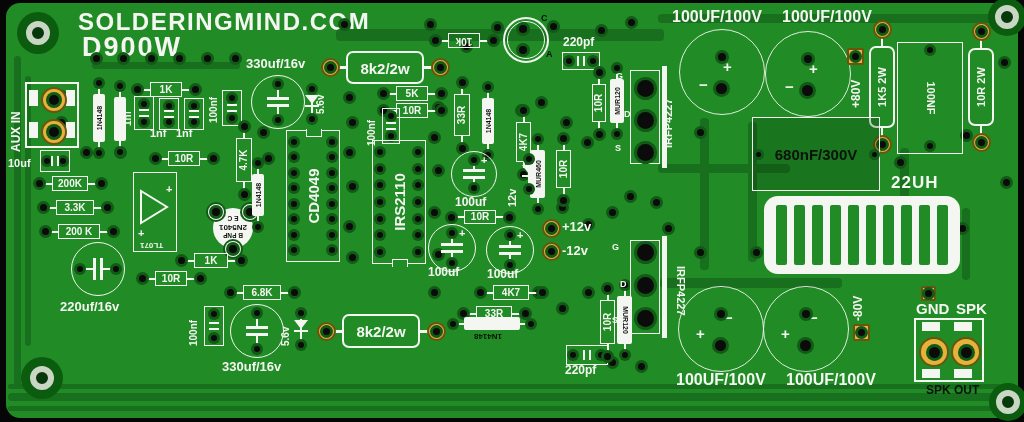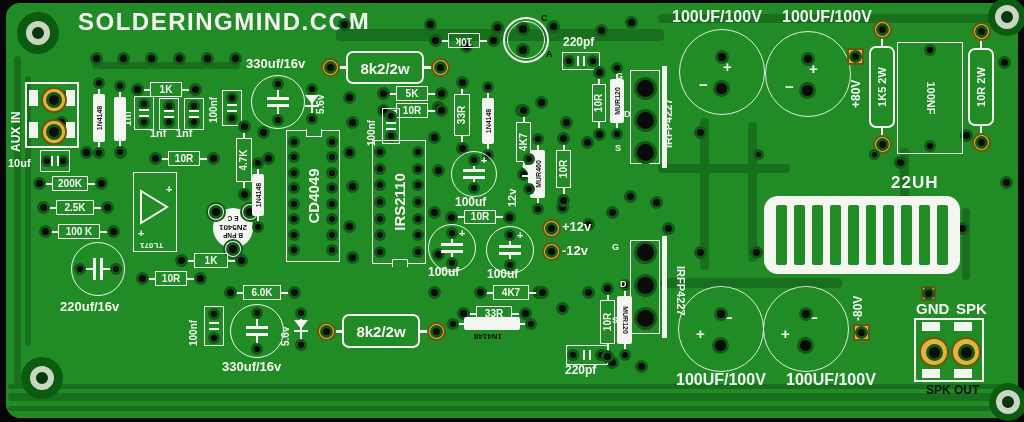--- a/index.html
+++ b/index.html
@@ -13,20 +13,21 @@
   .hdr2{position:absolute;left:82px;top:32px;font-size:27px;font-weight:700;letter-spacing:2px;
         color:#f4f6f1;white-space:nowrap;}
 </style>
 </head>
 <body>
 
 <div id="wrap">
   <div id="board" style="background: rgb(33, 140, 37);"></div>
   <div id="layer">
     <div class="hdr1">SOLDERINGMIND.COM</div>
+    <div class="hdr2">D900W</div>
   <div style="position: absolute; left: 8px; top: 384px; width: 1008px; height: 5px; background: rgb(24, 111, 29); border-radius: 4px;"></div>
       <div style="position: absolute; left: 8px; top: 393px; width: 1008px; height: 8px; background: rgb(24, 111, 29); border-radius: 4px;"></div>
       <div style="position: absolute; left: 8px; top: 406px; width: 1008px; height: 5px; background: rgb(24, 111, 29); border-radius: 4px;"></div>
       <div style="position: absolute; left: 336px; top: 29px; width: 328px; height: 12px; background: rgb(24, 111, 29); border-radius: 4px;"></div>
       <div style="position: absolute; left: 658px; top: 14px; width: 358px; height: 9px; background: rgb(24, 111, 29); border-radius: 4px;"></div>
       <div style="position: absolute; left: 14px; top: 56px; width: 7px; height: 330px; background: rgb(24, 111, 29); border-radius: 4px;"></div>
       <div style="position: absolute; left: 25px; top: 76px; width: 6px; height: 270px; background: rgb(24, 111, 29); border-radius: 4px;"></div>
       <div style="position: absolute; left: 92px; top: 62px; width: 148px; height: 7px; background: rgb(24, 111, 29); border-radius: 4px;"></div>
       <div style="position: absolute; left: 658px; top: 164px; width: 132px; height: 9px; background: rgb(24, 111, 29); border-radius: 4px;"></div>
       <div style="position: absolute; left: 700px; top: 118px; width: 9px; height: 152px; background: rgb(24, 111, 29); border-radius: 4px;"></div>
@@ -107,28 +108,28 @@
       <div style="position: absolute; left: 51px; top: 156px; width: 2px; height: 10px; background: rgb(244, 246, 241);"></div>
       <div style="position: absolute; left: 57px; top: 156px; width: 2px; height: 10px; background: rgb(244, 246, 241);"></div>
       <div style="position: absolute; left: 52px; top: 176px; width: 36px; height: 15px; border: 1.5px solid rgb(244, 246, 241);">
         <span style="position: absolute; left: 50%; top: 50%; transform: translate(-50%, -50%) rotate(0deg); font-size: 10px; font-weight: 700; color: rgb(244, 246, 241); white-space: nowrap; line-height: 1;">200K</span>
       </div>
       <div style="position: absolute; left: 43px; top: 182.5px; width: 9px; height: 2px; background: rgb(244, 246, 241);"></div>
       <div style="position: absolute; left: 88px; top: 182.5px; width: 9px; height: 2px; background: rgb(244, 246, 241);"></div>
       <div style="position: absolute; left: 35.5px; top: 180px; width: 7px; height: 7px; border-radius: 50%; background: rgb(11, 11, 11); box-shadow: rgb(17, 90, 22) 0px 0px 0px 3px;"></div>
       <div style="position: absolute; left: 97.5px; top: 180px; width: 7px; height: 7px; border-radius: 50%; background: rgb(11, 11, 11); box-shadow: rgb(17, 90, 22) 0px 0px 0px 3px;"></div>
       <div style="position: absolute; left: 56px; top: 200px; width: 38px; height: 15px; border: 1.5px solid rgb(244, 246, 241);">
-        <span style="position: absolute; left: 50%; top: 50%; transform: translate(-50%, -50%) rotate(0deg); font-size: 10px; font-weight: 700; color: rgb(244, 246, 241); white-space: nowrap; line-height: 1;">2.5K</span>
+        <span style="position: absolute; left: 50%; top: 50%; transform: translate(-50%, -50%) rotate(0deg); font-size: 10px; font-weight: 700; color: rgb(244, 246, 241); white-space: nowrap; line-height: 1;">3.3K</span>
       </div>
       <div style="position: absolute; left: 47px; top: 206.5px; width: 9px; height: 2px; background: rgb(244, 246, 241);"></div>
       <div style="position: absolute; left: 94px; top: 206.5px; width: 9px; height: 2px; background: rgb(244, 246, 241);"></div>
       <div style="position: absolute; left: 39.5px; top: 204px; width: 7px; height: 7px; border-radius: 50%; background: rgb(11, 11, 11); box-shadow: rgb(17, 90, 22) 0px 0px 0px 3px;"></div>
       <div style="position: absolute; left: 103.5px; top: 204px; width: 7px; height: 7px; border-radius: 50%; background: rgb(11, 11, 11); box-shadow: rgb(17, 90, 22) 0px 0px 0px 3px;"></div>
       <div style="position: absolute; left: 58px; top: 224px; width: 42px; height: 15px; border: 1.5px solid rgb(244, 246, 241);">
-        <span style="position: absolute; left: 50%; top: 50%; transform: translate(-50%, -50%) rotate(0deg); font-size: 10px; font-weight: 700; color: rgb(244, 246, 241); white-space: nowrap; line-height: 1;">100 K</span>
+        <span style="position: absolute; left: 50%; top: 50%; transform: translate(-50%, -50%) rotate(0deg); font-size: 10px; font-weight: 700; color: rgb(244, 246, 241); white-space: nowrap; line-height: 1;">200 K</span>
       </div>
       <div style="position: absolute; left: 49px; top: 230.5px; width: 9px; height: 2px; background: rgb(244, 246, 241);"></div>
       <div style="position: absolute; left: 100px; top: 230.5px; width: 9px; height: 2px; background: rgb(244, 246, 241);"></div>
       <div style="position: absolute; left: 41.5px; top: 228px; width: 7px; height: 7px; border-radius: 50%; background: rgb(11, 11, 11); box-shadow: rgb(17, 90, 22) 0px 0px 0px 3px;"></div>
       <div style="position: absolute; left: 109.5px; top: 228px; width: 7px; height: 7px; border-radius: 50%; background: rgb(11, 11, 11); box-shadow: rgb(17, 90, 22) 0px 0px 0px 3px;"></div>
       <div style="position: absolute; left: 93px; top: 94px; width: 12px; height: 48px; background: rgb(244, 246, 241); border-radius: 2px;">
         <span style="position: absolute; left: 50%; top: 50%; transform: translate(-50%, -50%) rotate(-90deg); font-size: 7px; font-weight: 700; color: rgb(21, 21, 21); white-space: nowrap; line-height: 1;">1N4148</span>
       </div>
       <div style="position: absolute; left: 98px; top: 86px; width: 2px; height: 8px; background: rgb(244, 246, 241);"></div>
       <div style="position: absolute; left: 98px; top: 142px; width: 2px; height: 8px; background: rgb(244, 246, 241);"></div>
@@ -227,21 +228,21 @@
       <div style="position: absolute; left: 196.5px; top: 275px; width: 7px; height: 7px; border-radius: 50%; background: rgb(11, 11, 11); box-shadow: rgb(17, 90, 22) 0px 0px 0px 3px;"></div>
       <div style="position: absolute; left: 71px; top: 242px; width: 54px; height: 54px; border-radius: 50%; border: 1.5px solid rgb(244, 246, 241);"></div>
       <div style="position: absolute; left: 93px; top: 258px; width: 3px; height: 22px; background: rgb(244, 246, 241);"></div>
       <div style="position: absolute; left: 100px; top: 258px; width: 3px; height: 22px; background: rgb(244, 246, 241);"></div>
       <div style="position: absolute; left: 77px; top: 268px; width: 16px; height: 2px; background: rgb(244, 246, 241);"></div>
       <div style="position: absolute; left: 103px; top: 268px; width: 16px; height: 2px; background: rgb(244, 246, 241);"></div>
       <div style="position: absolute; left: 77px; top: 266px; width: 6px; height: 6px; border-radius: 50%; background: rgb(11, 11, 11); box-shadow: rgb(17, 90, 22) 0px 0px 0px 3px;"></div>
       <div style="position: absolute; left: 113px; top: 266px; width: 6px; height: 6px; border-radius: 50%; background: rgb(11, 11, 11); box-shadow: rgb(17, 90, 22) 0px 0px 0px 3px;"></div>
       <div style="position: absolute; left: 60px; top: 300px; font-size: 13px; font-weight: 700; line-height: 1; white-space: nowrap; letter-spacing: 0px; color: rgb(244, 246, 241);">220uf/16v</div>
       <div style="position: absolute; left: 243px; top: 285px; width: 38px; height: 15px; border: 1.5px solid rgb(244, 246, 241);">
-        <span style="position: absolute; left: 50%; top: 50%; transform: translate(-50%, -50%) rotate(0deg); font-size: 10px; font-weight: 700; color: rgb(244, 246, 241); white-space: nowrap; line-height: 1;">6.0K</span>
+        <span style="position: absolute; left: 50%; top: 50%; transform: translate(-50%, -50%) rotate(0deg); font-size: 10px; font-weight: 700; color: rgb(244, 246, 241); white-space: nowrap; line-height: 1;">6.8K</span>
       </div>
       <div style="position: absolute; left: 234px; top: 291.5px; width: 9px; height: 2px; background: rgb(244, 246, 241);"></div>
       <div style="position: absolute; left: 281px; top: 291.5px; width: 9px; height: 2px; background: rgb(244, 246, 241);"></div>
       <div style="position: absolute; left: 226.5px; top: 289px; width: 7px; height: 7px; border-radius: 50%; background: rgb(11, 11, 11); box-shadow: rgb(17, 90, 22) 0px 0px 0px 3px;"></div>
       <div style="position: absolute; left: 290.5px; top: 289px; width: 7px; height: 7px; border-radius: 50%; background: rgb(11, 11, 11); box-shadow: rgb(17, 90, 22) 0px 0px 0px 3px;"></div>
       <div style="position: absolute; left: 189px; top: 346px; font-size: 10px; font-weight: 700; line-height: 1; white-space: nowrap; letter-spacing: 0px; color: rgb(244, 246, 241); transform-origin: 0px 0px; transform: rotate(-90deg);">100nf</div>
       <div style="position: absolute; left: 204px; top: 306px; width: 20px; height: 40px; border: 1.5px solid rgb(244, 246, 241);"></div>
       <div style="position: absolute; left: 211px; top: 311px; width: 6px; height: 6px; border-radius: 50%; background: rgb(11, 11, 11); box-shadow: rgb(17, 90, 22) 0px 0px 0px 3px;"></div>
       <div style="position: absolute; left: 211px; top: 335px; width: 6px; height: 6px; border-radius: 50%; background: rgb(11, 11, 11); box-shadow: rgb(17, 90, 22) 0px 0px 0px 3px;"></div>
       <div style="position: absolute; left: 209px; top: 322px; width: 10px; height: 2px; background: rgb(244, 246, 241);"></div>
@@ -553,20 +554,23 @@
       <div style="position: absolute; left: 927px; top: 143px; width: 6px; height: 6px; border-radius: 50%; background: rgb(11, 11, 11); box-shadow: rgb(17, 90, 22) 0px 0px 0px 3px;"></div>
       <div style="position: absolute; left: 968px; top: 48px; width: 26px; height: 78px; border: 2px solid rgb(244, 246, 241); border-radius: 7px;">
         <span style="position: absolute; left: 50%; top: 50%; transform: translate(-50%, -50%) rotate(-90deg); font-size: 11px; font-weight: 700; color: rgb(244, 246, 241); white-space: nowrap; line-height: 1;">10R 2W</span>
       </div>
       <div style="position: absolute; left: 980px; top: 38px; width: 2px; height: 10px; background: rgb(244, 246, 241);"></div>
       <div style="position: absolute; left: 980px; top: 126px; width: 2px; height: 10px; background: rgb(244, 246, 241);"></div>
       <div style="position: absolute; left: 971.5px; top: 22px; width: 19px; height: 19px; border-radius: 50%; background: rgb(229, 179, 60); border: 2px solid rgb(107, 84, 16);"></div>
       <div style="position: absolute; left: 971.5px; top: 133px; width: 19px; height: 19px; border-radius: 50%; background: rgb(229, 179, 60); border: 2px solid rgb(107, 84, 16);"></div>
       <div style="position: absolute; left: 977.5px; top: 28px; width: 7px; height: 7px; border-radius: 50%; background: rgb(11, 11, 11); box-shadow: rgb(17, 90, 22) 0px 0px 0px 3px;"></div>
       <div style="position: absolute; left: 977.5px; top: 139px; width: 7px; height: 7px; border-radius: 50%; background: rgb(11, 11, 11); box-shadow: rgb(17, 90, 22) 0px 0px 0px 3px;"></div>
+      <div style="position: absolute; left: 752px; top: 117px; width: 128px; height: 74px; border: 1.5px solid rgb(244, 246, 241); background: rgba(5, 40, 8, 0.22);">
+        <span style="position: absolute; left: 50%; top: 50%; transform: translate(-50%, -50%) rotate(0deg); font-size: 15px; font-weight: 700; color: rgb(12, 18, 12); white-space: nowrap; line-height: 1;">680nF/300V</span>
+      </div>
       <div style="position: absolute; left: 755.5px; top: 151.5px; width: 5px; height: 5px; border-radius: 50%; background: rgb(11, 11, 11); box-shadow: rgb(17, 90, 22) 0px 0px 0px 3px;"></div>
       <div style="position: absolute; left: 871.5px; top: 151.5px; width: 5px; height: 5px; border-radius: 50%; background: rgb(11, 11, 11); box-shadow: rgb(17, 90, 22) 0px 0px 0px 3px;"></div>
       <div style="position: absolute; left: 891px; top: 174px; font-size: 17px; font-weight: 700; line-height: 1; white-space: nowrap; letter-spacing: 1px; color: rgb(244, 246, 241);">22UH</div>
       <div style="position: absolute; left: 764px; top: 196px; width: 196px; height: 78px; background: rgb(244, 246, 241); border-radius: 14px; display: flex; gap: 7px; padding: 9px 12px;">
         <div style="flex: 1 1 0%; background: rgb(33, 140, 37); border-radius: 2px;"></div>
         <div style="flex: 1 1 0%; background: rgb(33, 140, 37); border-radius: 2px;"></div>
         <div style="flex: 1 1 0%; background: rgb(33, 140, 37); border-radius: 2px;"></div>
         <div style="flex: 1 1 0%; background: rgb(33, 140, 37); border-radius: 2px;"></div>
         <div style="flex: 1 1 0%; background: rgb(33, 140, 37); border-radius: 2px;"></div>
         <div style="flex: 1 1 0%; background: rgb(33, 140, 37); border-radius: 2px;"></div>

